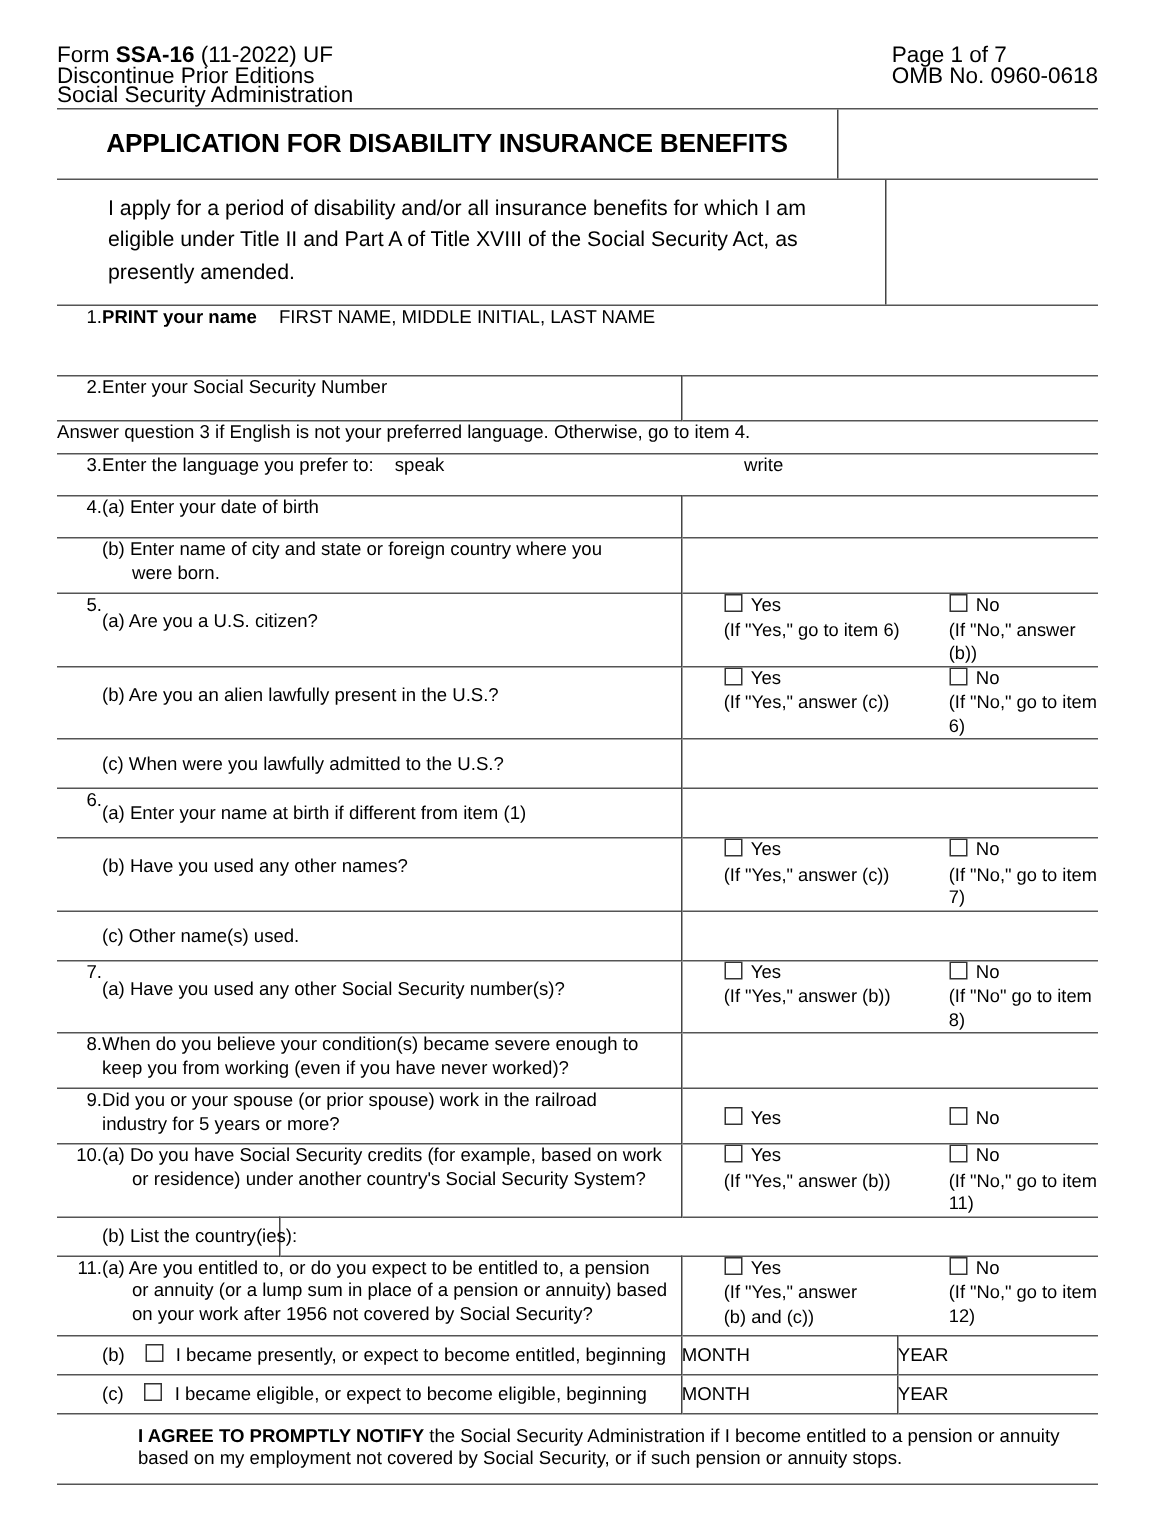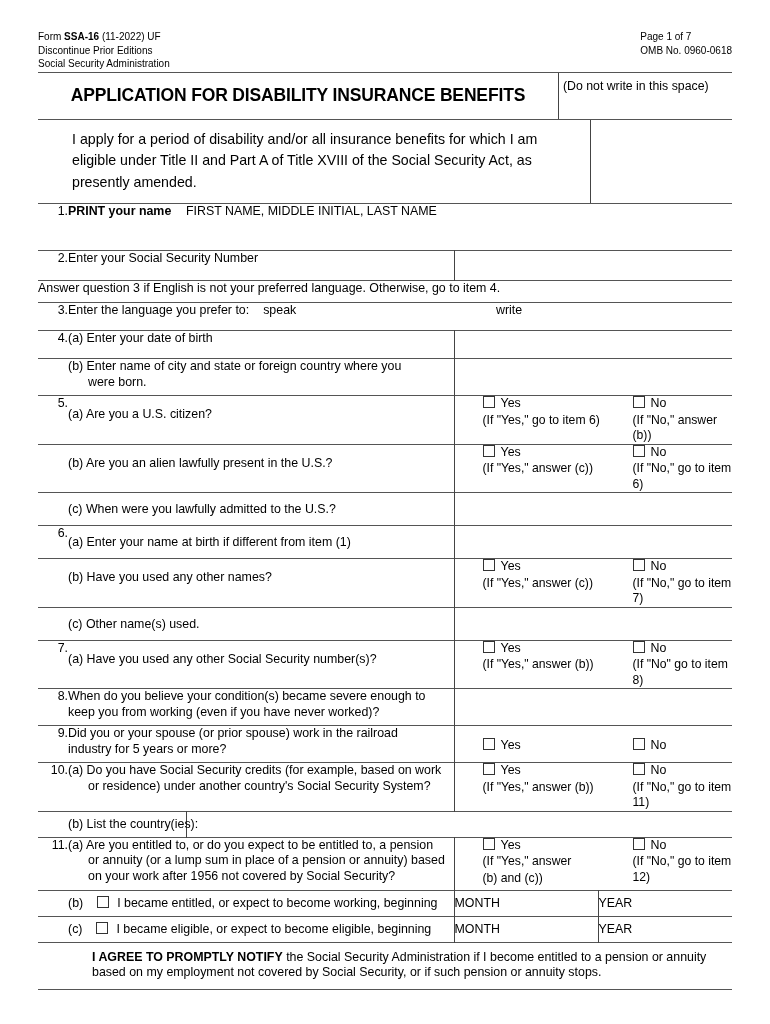--- a/index.html
+++ b/index.html
@@ -20,21 +20,21 @@
     height: 1024px;
     box-sizing: border-box;
     padding: 30px 38px 0 38px;
   }
 
   
   .masthead {
     display: flex;
     justify-content: space-between;
     align-items: flex-start;
-    font-size: 10px;
+    font-size: 15px;
     line-height: 13.6px;
     border-bottom: 1.6px solid #555;
     padding-bottom: 1px;
   }
   .masthead .left { text-align: left; }
   .masthead .right { text-align: left; }
 
   
   .titleband {
     display: flex;
@@ -151,21 +151,20 @@
       <div>Social Security Administration</div>
     </div>
     <div class="right">
       <div>Page 1 of 7</div>
       <div>OMB No. 0960-0618</div>
     </div>
   </div>
 
   <div class="titleband">
     <div class="titlecell">APPLICATION FOR DISABILITY INSURANCE BENEFITS</div>
-    <div class="notecell">(Do not write in this space)</div>
   </div>
 
   <div class="applyband">
     <div class="stmt">I apply for a period of disability and/or all insurance benefits for which I am eligible under Title II and Part A of Title XVIII of the Social Security Act, as presently amended.</div>
     <div class="blank"></div>
   </div>
 
   <div class="tbl-wrap">
   <table class="ftable">
     <colgroup>
@@ -351,21 +350,21 @@
           <div class="ncol">
             <span class="optline"><span class="cb"></span><span>No</span></span>
             <span class="hint">(If "No," go to item 12)</span>
           </div>
         </div>
       </td>
     </tr>
 
     <tr>
       <td class="numcell rowtop-thin" style="height:25px"></td>
-      <td class="qcell rowtop-thin" colspan="2" style="border-right:1.3px solid #444;padding-top:5px;white-space:nowrap"><span>(b)</span><span style="display:inline-block;width:14px"></span><span class="cb"></span><span class="smallbox-lbl">I became entitled, or expect to become working, beginning</span></td>
+      <td class="qcell rowtop-thin" colspan="2" style="border-right:1.3px solid #444;padding-top:5px;white-space:nowrap"><span>(b)</span><span style="display:inline-block;width:14px"></span><span class="cb"></span><span class="smallbox-lbl">I became presently, or expect to become entitled, beginning</span></td>
       <td class="anscell rowtop-thin bord" style="padding-top:5px">MONTH</td>
       <td class="anscell rowtop-thin" style="padding-top:5px">YEAR</td>
     </tr>
 
     <tr>
       <td class="numcell rowtop-thin" style="height:25px"></td>
       <td class="qcell rowtop-thin" colspan="2" style="border-right:1.3px solid #444;padding-top:5px;white-space:nowrap"><span>(c)</span><span style="display:inline-block;width:14px"></span><span class="cb"></span><span class="smallbox-lbl">I became eligible, or expect to become eligible, beginning</span></td>
       <td class="anscell rowtop-thin bord" style="padding-top:5px">MONTH</td>
       <td class="anscell rowtop-thin" style="padding-top:5px">YEAR</td>
     </tr>

